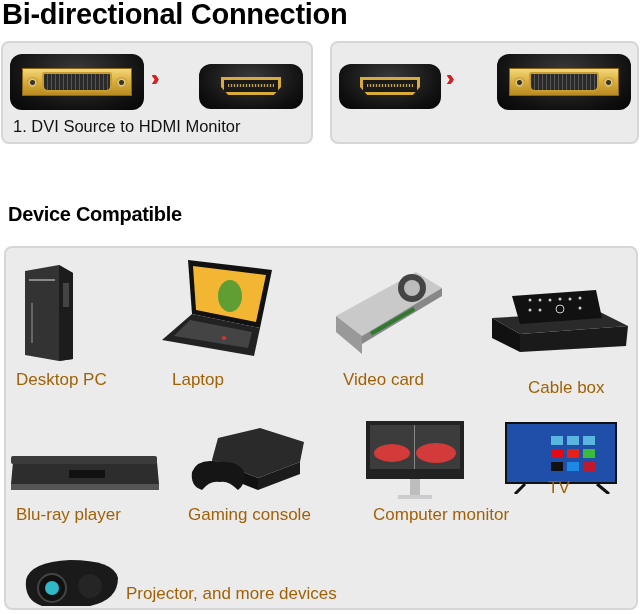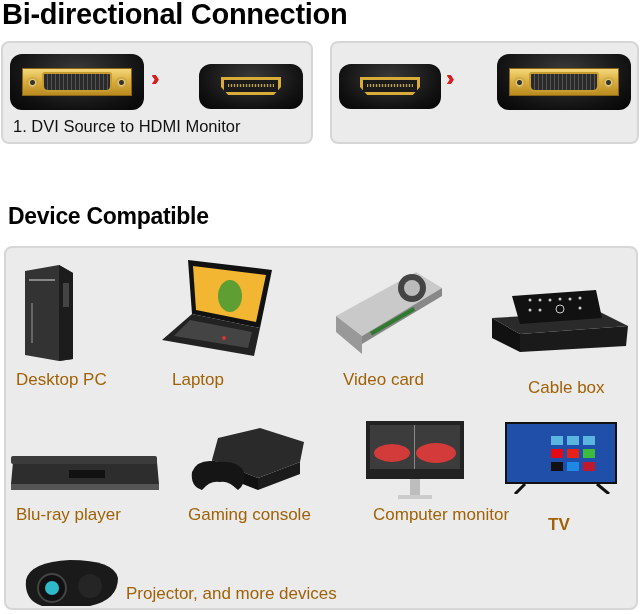--- a/index.html
+++ b/index.html
@@ -1,18 +1,18 @@
 <!DOCTYPE html>
 <html><head>
 <meta charset="utf-8">
 <style>
   * { box-sizing: border-box; margin: 0; padding: 0; }
   body { width: 640px; height: 614px; background: #ffffff; font-family: "Liberation Sans", sans-serif; position: relative; overflow: hidden; color: #000; }
   .h1 { position: absolute; left: 2px; top: -2px; font-size: 29px; font-weight: bold; letter-spacing: -0.3px; }
-  .h2 { position: absolute; left: 8px; top: 203px; font-size: 23px; font-weight: bold; letter-spacing: -0.3px; }
+  .h2 { position: absolute; left: 8px; top: 203px; font-size: 20px; font-weight: bold; letter-spacing: -0.3px; }
   .panel { position: absolute; background: #ebebeb; border: 2px solid #d6d6d6; border-radius: 8px; }
   .p1 { left: 1px; top: 41px; width: 312px; height: 103px; }
   .p2 { left: 330px; top: 41px; width: 309px; height: 103px; }
   .p3 { left: 4px; top: 246px; width: 634px; height: 364px; }
   .plug { position: absolute; background: radial-gradient(ellipse at 50% 30%, #3a3a3a 0%, #111 70%, #050505 100%); border-radius: 12px; }
   .dvi { position: absolute; background: linear-gradient(180deg,#f4d77b 0%,#d9ac3a 50%,#b88a20 100%); border:1px solid #8a6514; }
   .dvi .body { position:absolute; left:18%; top:12%; width:64%; height:76%; background: repeating-linear-gradient(90deg,#2a2a2a 0 3px,#555 3px 4px); border:2px solid #c79d32; border-radius:3px 3px 6px 6px; }
   .dvi .screw { position:absolute; top:50%; width:11px; height:11px; margin-top:-5px; border-radius:50%; background: radial-gradient(circle,#333 0 2px,#e6c565 3px,#9c7422 100%); }
   .hdmi { position:absolute; border:3px solid #d9ac3a; background:#1a1a1a; clip-path: polygon(0 0,100% 0,100% 55%,88% 100%,12% 100%,0 55%); }
   .hdmi::after { content:""; position:absolute; left:8%; right:8%; top:30%; height:30%; background: repeating-linear-gradient(90deg,#c9a23a 0 1px,#333 1px 3px); }
@@ -159,21 +159,21 @@
       <rect x="46" y="27" width="12" height="9" fill="#e50914"></rect>
       <rect x="62" y="27" width="12" height="9" fill="#e62117"></rect>
       <rect x="78" y="27" width="12" height="9" fill="#3dbb3d"></rect>
       <rect x="46" y="40" width="12" height="9" fill="#111"></rect>
       <rect x="62" y="40" width="12" height="9" fill="#1e88e5"></rect>
       <rect x="78" y="40" width="12" height="9" fill="#c0182c"></rect>
       <line x1="20" y1="62" x2="10" y2="72" stroke="#111" stroke-width="3"></line>
       <line x1="92" y1="62" x2="104" y2="72" stroke="#111" stroke-width="3"></line>
     </svg>
 </div>
-<div class="lbl" style="left:548px;top:515px;font-weight:bold;">TV</div>
+<div class="lbl" style="left:548px;top:478px;">TV</div>
 
 <div class="dev" style="left:20px;top:556px;width:100px;height:52px;">
   <svg width="100" height="52">
       <path d="M6,24 Q10,6 50,4 Q94,4 98,22 Q98,44 70,50 L22,50 Q4,44 6,24Z" fill="#1a1a1a"></path>
       <circle cx="32" cy="32" r="14" fill="#111" stroke="#444" stroke-width="2"></circle>
       <circle cx="32" cy="32" r="7" fill="#2fb8c8"></circle>
       <circle cx="70" cy="30" r="12" fill="#252525"></circle>
     </svg>
 </div>
 <div class="lbl" style="left:126px;top:584px;">Projector, and more devices</div>

